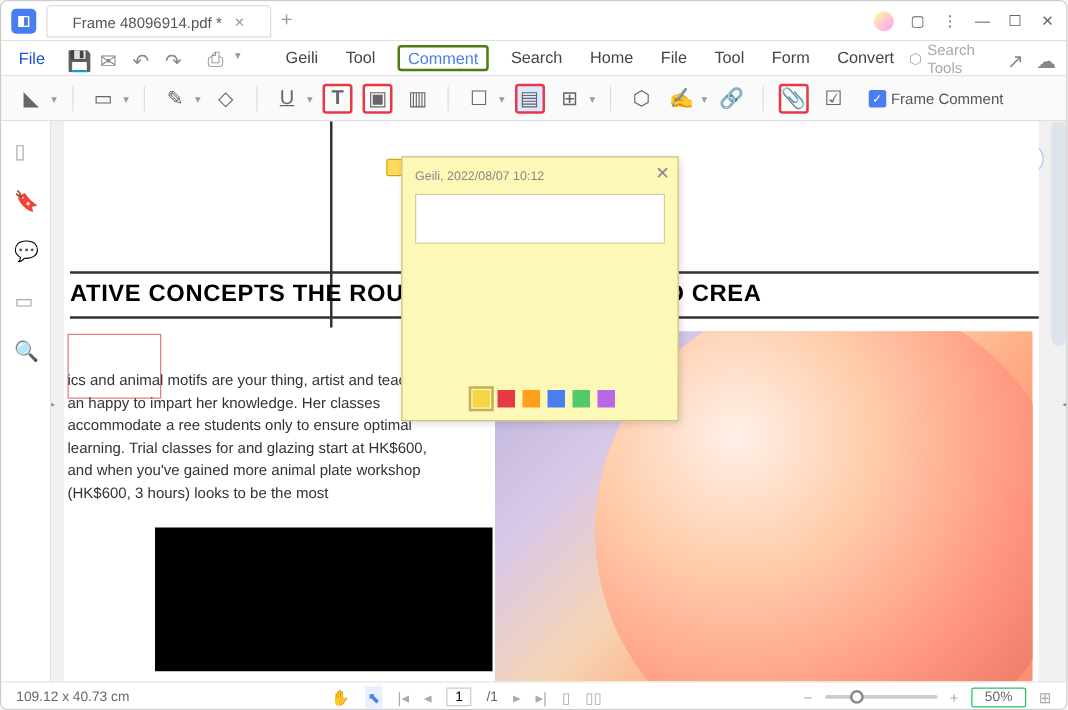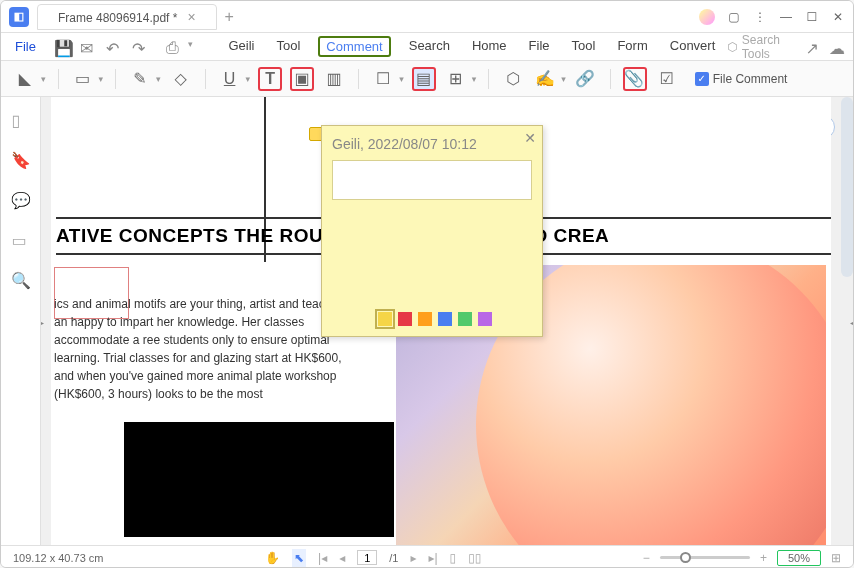--- a/index.html
+++ b/index.html
@@ -39,21 +39,21 @@
 .headline { position: absolute; top: 120px; left: 5px; right: 0; border-top: 2px solid #333; border-bottom: 2px solid #333; padding: 6px 0; font-size: 19px; font-weight: 800; letter-spacing: 0.5px; white-space: nowrap; overflow: hidden; }
 .redbox { position: absolute; left: 3px; top: 170px; width: 75px; height: 52px; border: 1px solid #e08080; }
 .bodytext { position: absolute; left: 3px; top: 198px; width: 310px; font-size: 12px; line-height: 1.5; color: #333; }
 .img-area { position: absolute; left: 345px; top: 168px; width: 430px; height: 280px; background: linear-gradient(135deg, #b8b0d8 0%, #d8c8e8 25%, #f5d5b5 45%, #ffb088 60%, #ff9070 80%); overflow: hidden; }
 .planet { position: absolute; left: 80px; top: -30px; width: 380px; height: 380px; border-radius: 50%; background: radial-gradient(circle at 30% 30%, #fff0e8, #ffcba8 30%, #ff9880 60%, #e87060 90%); }
 .blackbox { position: absolute; left: 73px; top: 325px; width: 270px; height: 115px; background: #000; }
 .scrollbar { position: absolute; right: 0; top: 0; width: 12px; height: 180px; background: #dde4ec; border-radius: 6px; }
 .word-badge { position: absolute; right: 18px; top: 18px; width: 24px; height: 24px; border: 1px solid #b0c8e8; border-radius: 50%; background: #fff; display: flex; align-items: center; justify-content: center; color: #4a7ef0; font-size: 10px; font-weight: bold; }
 .popup { position: absolute; left: 280px; top: 28px; width: 222px; height: 212px; background: #fdf8b8; border: 1px solid #ccc080; box-shadow: 2px 2px 6px rgba(0,0,0,0.15); }
 .popup-close { position: absolute; right: 6px; top: 4px; font-size: 14px; color: #888; cursor: pointer; }
-.popup-meta { font-size: 14px; color: #888; padding: 10px 10px 4px; }
+.popup-meta { font-size: 10px; color: #888; padding: 10px 10px 4px; }
 .popup-text { margin: 4px 10px; height: 40px; background: #fff; border: 1px solid #d8d090; }
 .popup-colors { position: absolute; bottom: 10px; left: 56px; display: flex; gap: 6px; }
 .pc { width: 14px; height: 14px; cursor: pointer; }
 .pc.sel { outline: 2px solid #c0b050; outline-offset: 1px; }
 .statusbar { height: 24px; background: #fff; border-top: 1px solid #e0e0e0; display: flex; align-items: center; padding: 0 12px; font-size: 11px; color: #666; }
 .status-center { margin-left: auto; display: flex; align-items: center; gap: 12px; }
 .page-input { width: 20px; height: 15px; border: 1px solid #ccc; text-align: center; font-size: 11px; }
 .status-right { margin-left: auto; display: flex; align-items: center; gap: 10px; }
 .zoom-slider { width: 90px; height: 3px; background: #ccc; position: relative; border-radius: 2px; }
 .zoom-thumb { position: absolute; left: 20px; top: -4px; width: 11px; height: 11px; background: #fff; border: 2px solid #888; border-radius: 50%; }
@@ -142,21 +142,21 @@
   <div class="tool-sep"></div>
   <div class="tool">⬡</div>
   <div class="tool">✍</div>
     <span class="dd">▾</span>
   <div class="tool">🔗</div>
   <div class="tool-sep"></div>
   <div class="tool hl">📎</div>
   <div class="tool">☑</div>
   <div class="show-comment">
     <div class="chk">✓</div>
-    <span>File Comment</span>
+    <span>Frame Comment</span>
   </div>
 </div>
 
 <div class="workspace">
   <div class="sidebar">
     <div class="side-icon">▯</div>
     <div class="side-icon">🔖</div>
     <div class="side-icon">💬</div>
     <div class="side-icon">▭</div>
     <div class="side-icon">🔍</div>

